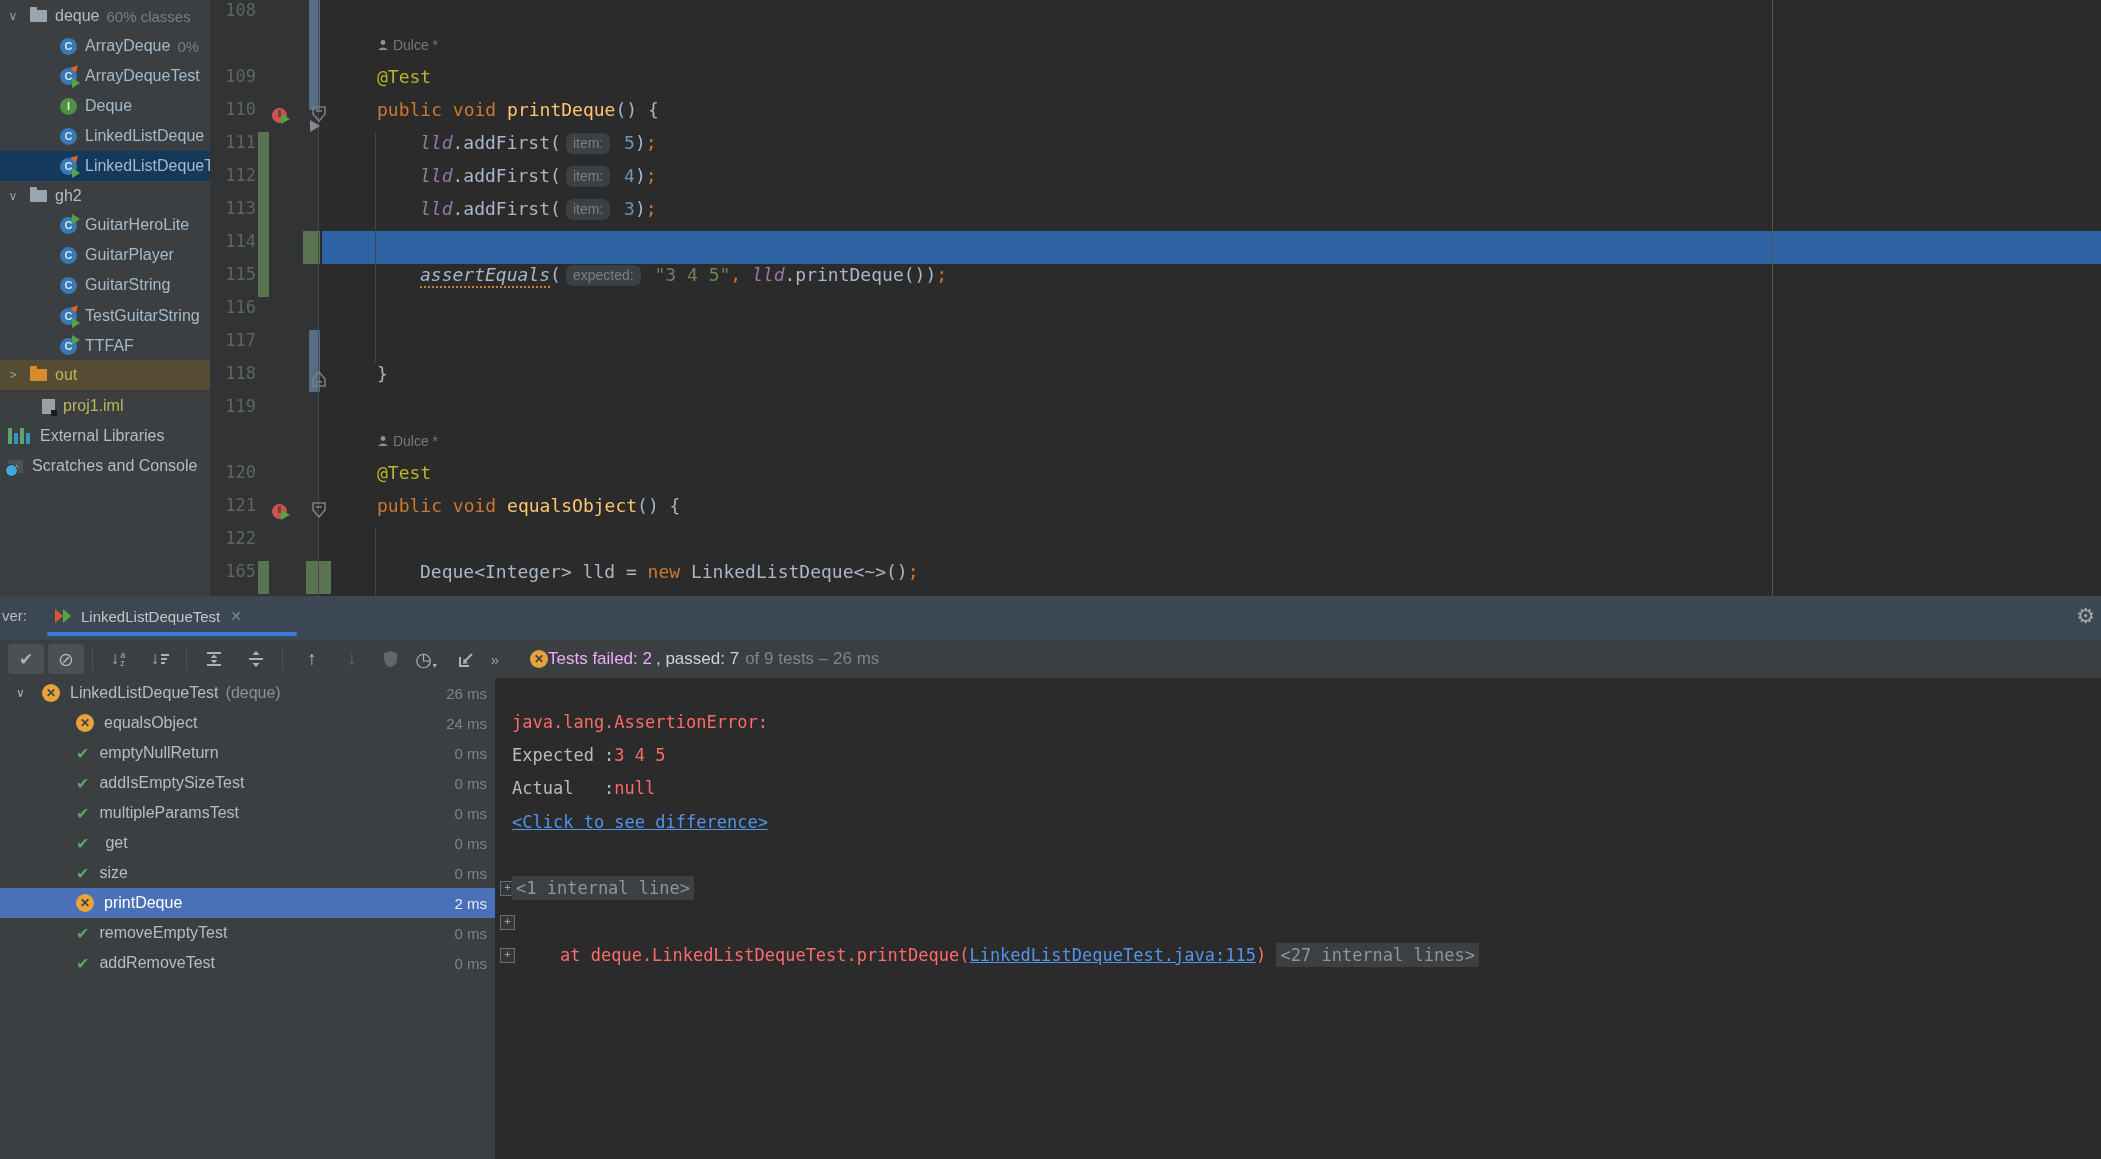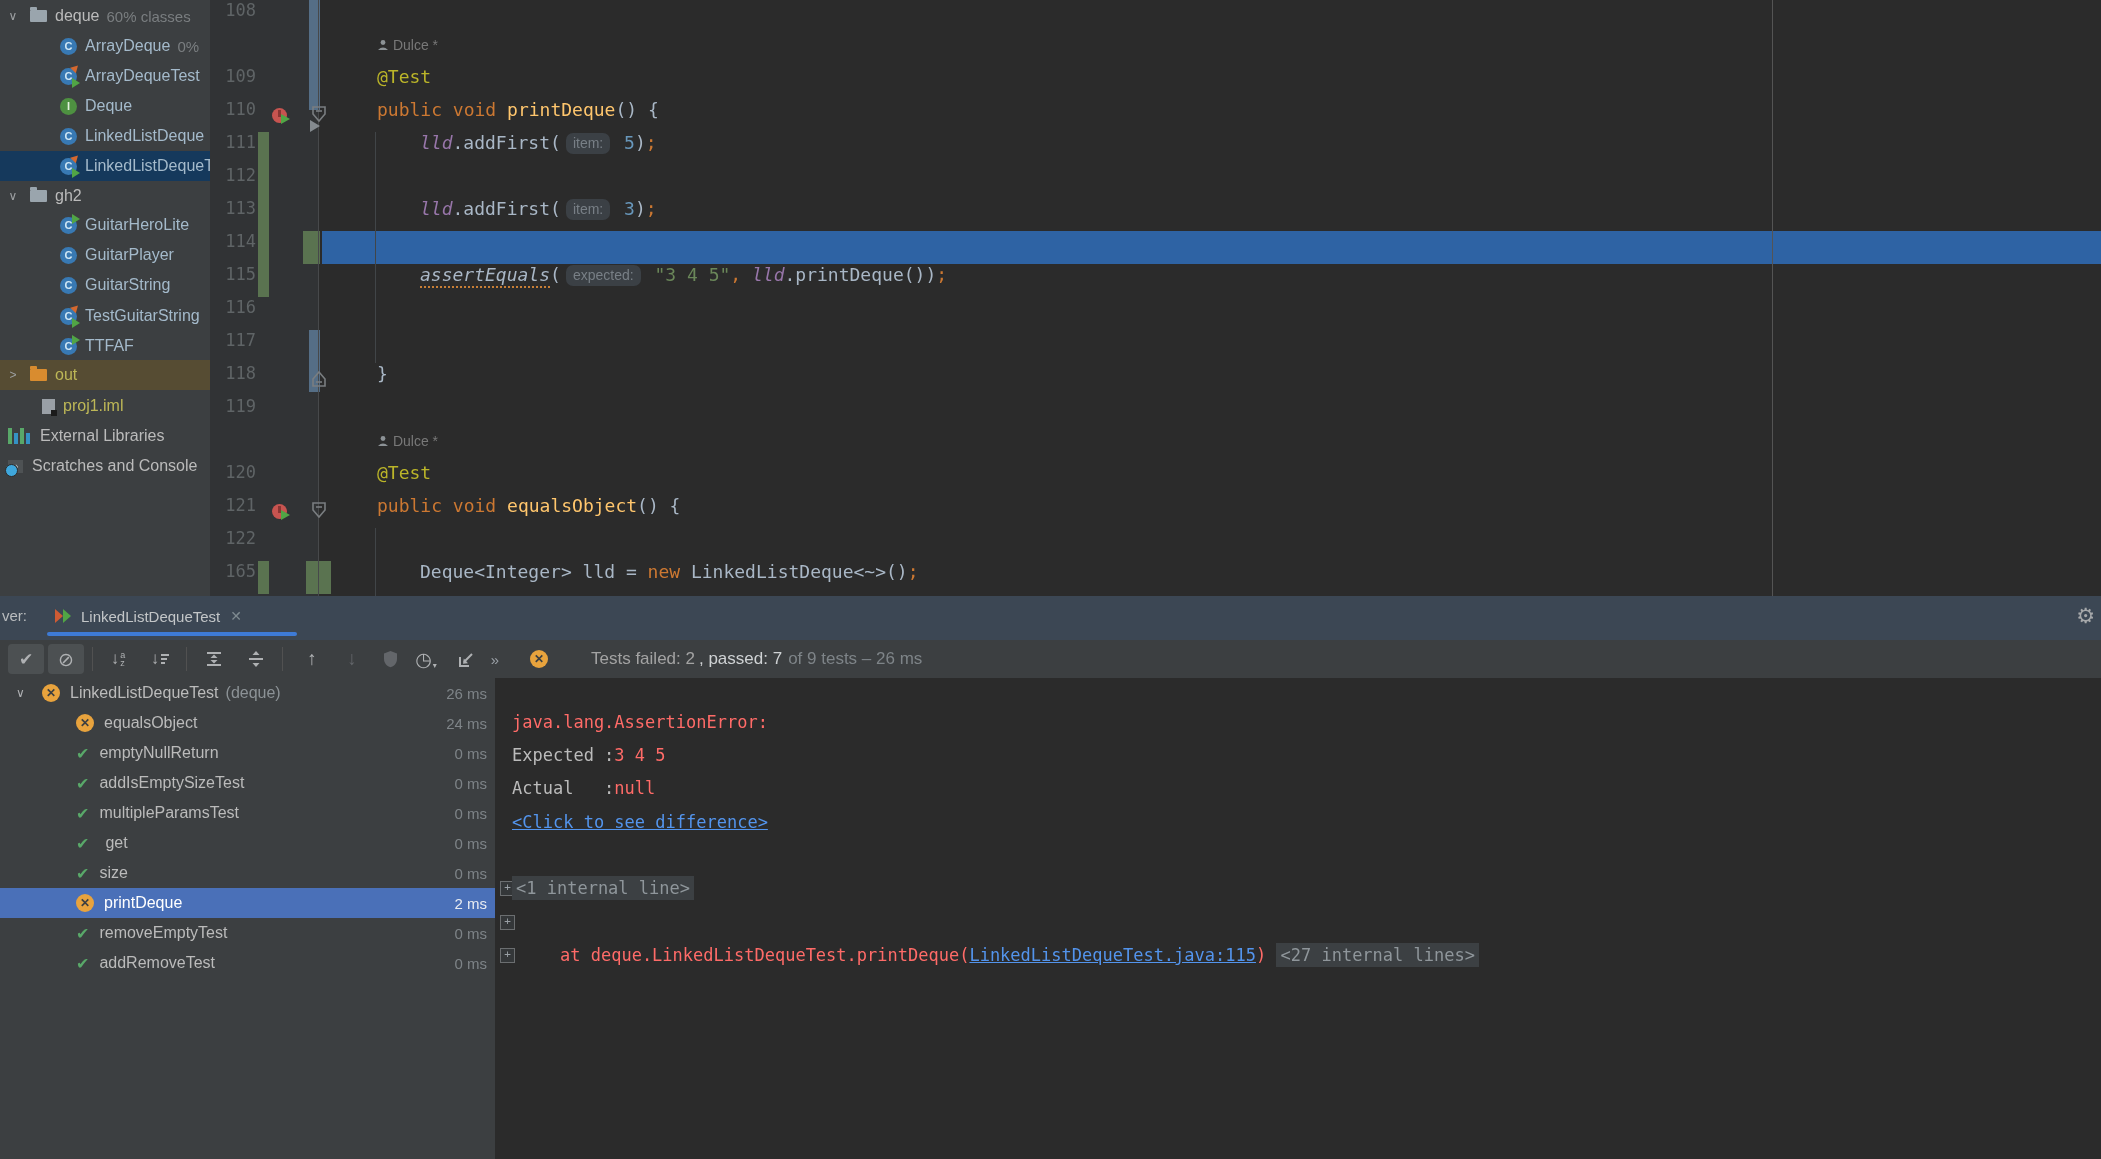--- a/index.html
+++ b/index.html
@@ -83,21 +83,21 @@
   .toolbar{left:0;top:640px;width:2101px;height:38px;background:#3C3F41;border-bottom:1px solid #323232;}
   .tbtn{position:absolute;top:4px;width:36px;height:30px;display:flex;align-items:center;justify-content:center;
         color:#AFB1B3;font-size:17px;}
   .tbtn.on{background:#4C5052;border-radius:4px;}
   .tbtn.dim{color:#63666A;}
   .tsep{position:absolute;top:7px;width:1px;height:24px;background:#515151;}
   .azcol{display:inline-flex;flex-direction:column;font-size:9px;line-height:8px;margin-left:1px;color:#AFB1B3;}
   .barcol{display:inline-flex;flex-direction:column;margin-left:2px;}
   .barcol i{display:block;height:2px;background:#AFB1B3;margin:1px 0;}
   .status{position:absolute;left:530px;top:0;height:38px;display:flex;align-items:center;font-size:17px;}
-  .st-fail{color:#a3a3a3;margin-left:43px;} .st-pass{color:#CFD2D4;margin-left:4px;} .st-rest{color:#7E8488;margin-left:6px;}
+  .st-fail{color:#f0abfc;} .st-pass{color:#CFD2D4;margin-left:4px;} .st-rest{color:#7E8488;margin-left:6px;}
   .fail-ic{width:18px;height:18px;border-radius:50%;background:#E8A33D;color:#3C3F41;font-size:12px;font-weight:bold;
         text-align:center;line-height:18px;flex:none;}
   .pass-ic{color:#59A869;font-size:16px;flex:none;}
 
   .ttree{left:0;top:678px;width:495px;height:481px;background:#3C3F41;overflow:hidden;}
   .rrow{position:absolute;left:0;width:495px;height:30px;display:flex;align-items:center;font-size:16px;color:#BBBBBB;}
   .rrow .time{position:absolute;right:8px;color:#7E8488;font-size:15px;}
   .rrow.sel{background:#4A70B8;color:#FFFFFF;}
   .rrow.sel .time{color:#E8ECF2;}
   .r-pkg{color:#8C9296;margin-left:7px;}
@@ -245,20 +245,21 @@
         <line x1="5" y1="6" x2="11" y2="6" stroke="#7A7E81" stroke-width="1.6"></line>
       </svg>
 
     <div class="crow ind1" style="top:33px"><span class="inlay"><svg width="12" height="12" viewBox="0 0 12 12" style="vertical-align:-1px">
             <circle cx="6" cy="3.5" r="2.4" fill="#8C9296"></circle>
             <path d="M1,11 Q6,6.2 11,11 Z" fill="#8C9296"></path>
           </svg> <span>Dulce *</span></span></div>
     <div class="crow ind1" style="top:66px"><span class="c-ann">@Test</span></div>
     <div class="crow ind1" style="top:99px"><span class="c-kw">public void </span><span class="c-fn">printDeque</span><span>() {</span></div>
     <div class="crow ind2" style="top:132px"><span class="c-var">lld</span><span>.addFirst(</span><span class="chip">item:</span><span class="c-num"> 5</span><span>)</span><span class="c-semi">;</span></div>
+    <div class="crow ind2" style="top:165px"><span class="c-var">lld</span><span>.addFirst(</span><span class="chip">item:</span><span class="c-num"> 4</span><span>)</span><span class="c-semi">;</span></div>
     <div class="crow ind2" style="top:198px"><span class="c-var">lld</span><span>.addFirst(</span><span class="chip">item:</span><span class="c-num"> 3</span><span>)</span><span class="c-semi">;</span></div>
     <div class="crow ind2" style="top:264px"><span class="c-static">assertEquals</span><span>(</span><span class="chip">expected:</span><span class="c-str"> "3 4 5"</span><span class="c-semi">,</span><span class="c-var"> lld</span><span>.printDeque())</span><span class="c-semi">;</span></div>
     <div class="crow ind1" style="top:363px"><span>}</span></div>
     <div class="crow ind1" style="top:429px"><span class="inlay"><svg width="12" height="12" viewBox="0 0 12 12" style="vertical-align:-1px">
             <circle cx="6" cy="3.5" r="2.4" fill="#8C9296"></circle>
             <path d="M1,11 Q6,6.2 11,11 Z" fill="#8C9296"></path>
           </svg> <span>Dulce *</span></span></div>
     <div class="crow ind1" style="top:462px"><span class="c-ann">@Test</span></div>
     <div class="crow ind2" style="top:561px"><span>Deque&lt;Integer&gt; lld = </span><span class="c-kw">new</span><span> LinkedListDeque&lt;~&gt;()</span><span class="c-semi">;</span></div>
     <div class="crow ind1" style="top:495px"><span class="c-kw">public void </span><span class="c-fn">equalsObject</span><span>() {</span></div>

